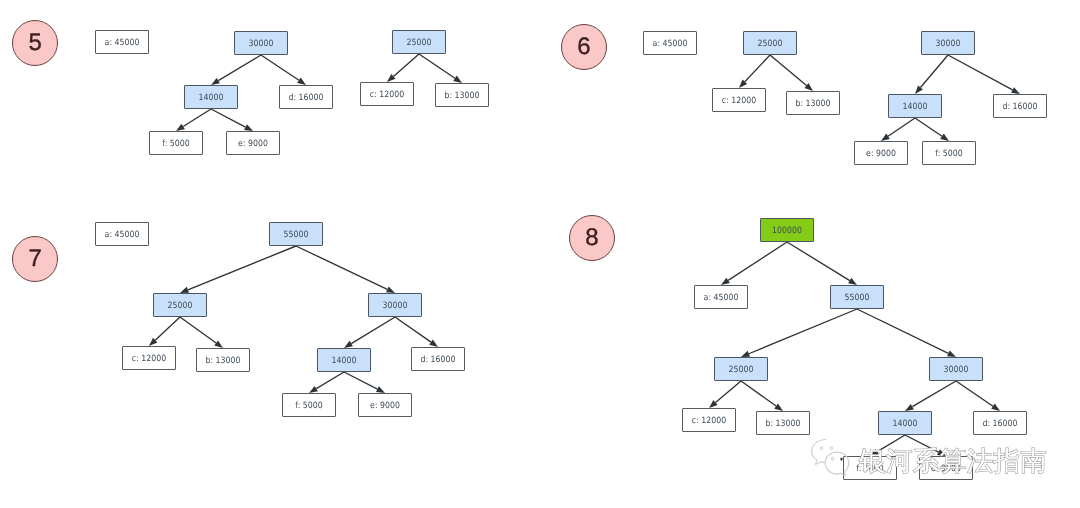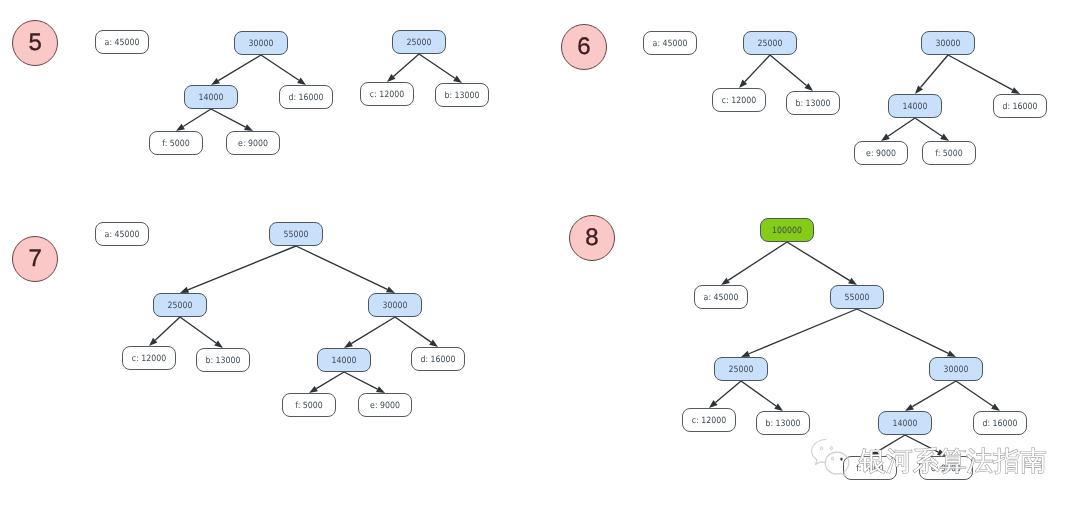--- a/index.html
+++ b/index.html
@@ -3,21 +3,21 @@
 <meta charset="utf-8">
 <style>
   html,body{margin:0;padding:0;background:#ffffff;}
   body{width:1080px;height:508px;overflow:hidden;font-family:"Liberation Sans",sans-serif;
     -webkit-font-smoothing:antialiased;text-rendering:geometricPrecision;}
   #stage{position:relative;width:1080px;height:508px;background:#fff;}
   .step-badge{position:absolute;border-radius:50%;background:#fbc8c8;border:1.4px solid #6b4040;
     display:flex;align-items:center;justify-content:center;color:#3d2020;
     font-family:"Liberation Sans",sans-serif;font-size:24px;line-height:1;filter:grayscale(0);
     -webkit-text-stroke:0.35px #3d2020;}
-  .node{position:absolute;box-sizing:border-box;font-family:"DejaVu Sans",sans-serif;border:1.4px solid #555a5e;border-radius:8px;background:#fff;
+  .node{position:absolute;box-sizing:border-box;font-family:"DejaVu Sans",sans-serif;border:1.4px solid #555a5e;border-radius:1px;background:#fff;
     display:flex;align-items:center;justify-content:center;font-size:8.7px;font-stretch:condensed;color:#3f4a55;white-space:nowrap;
     padding-top:1.5px;
     filter:grayscale(0);}
   .node.blue{background:#c9e0fb;border-color:#4c5763;}
   svg#edges{position:absolute;left:0;top:0;width:1080px;height:508px;}
   .panel{position:absolute;left:0;top:0;width:1080px;height:508px;pointer-events:none;}
   #watermark{position:absolute;left:0;top:0;width:1080px;height:508px;z-index:5;pointer-events:none;}
   #wm-logo{position:absolute;left:805px;top:436px;width:48px;height:41px;}
   #wm-text{position:absolute;left:859px;top:448px;font-size:26.8px;letter-spacing:0.05px;line-height:1;
     color:#ffffff;font-weight:300;

